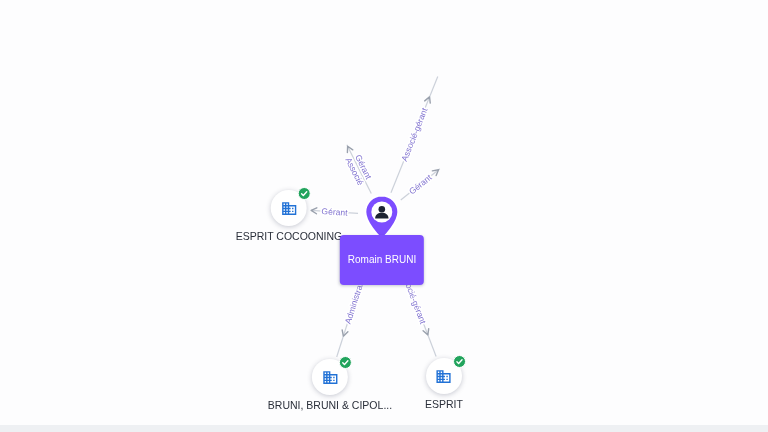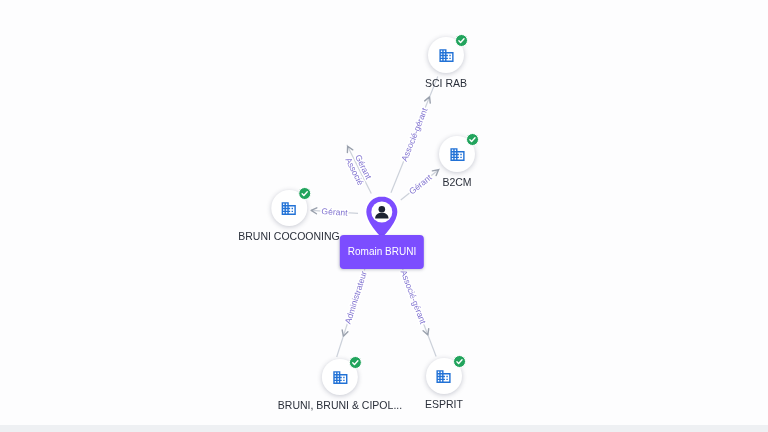--- a/index.html
+++ b/index.html
@@ -39,21 +39,21 @@
   }
   .person-node{
     position:absolute;z-index:3;transform:translateX(-50%);
     display:flex;flex-direction:column;align-items:center;
     cursor:pointer;
   }
   .person-label{
     margin-top:-7px;
     background:var(--person-accent,#7c4dff);
     color:#ffffff;font-size:10px;line-height:1;
-    padding:12px 8px;border-radius:4px;white-space:nowrap;
+    padding:20px 8px;border-radius:4px;white-space:nowrap;
     box-shadow:0 1px 3px rgba(30,40,70,.25);
   }
   .footer-strip{
     position:absolute;left:0;bottom:0;width:100%;height:7px;
     background:var(--footer,#eef0f3);z-index:4;
   }
 </style>
 </head>
 <body>
 
@@ -73,57 +73,33 @@
       <path d="M-3,-3 L2.5,0 L-3,3" fill="none" stroke="#9aa1ad" stroke-width="1.4" stroke-linecap="round" stroke-linejoin="round" transform="translate(313.6454357335908,210.59002811184456) rotate(-176.30861401354872)"></path>
       <text x="0" y="0" text-anchor="middle" dominant-baseline="central" transform="translate(334.50207469103157,211.93561772200204) rotate(3.69138598645128)" class="edge-label">Gérant</text>
       <line x1="374.7057445427581" y1="237.86468537558514" x2="336.68640083580505" y2="357.0407050723803" stroke="#ccd1da" stroke-width="1.2"></line>
       <path d="M-3,-3 L2.5,0 L-3,3" fill="none" stroke="#9aa1ad" stroke-width="1.4" stroke-linecap="round" stroke-linejoin="round" transform="translate(344.1164421509101,333.75038325772414) rotate(107.69363999347172)"></path>
       <text x="0" y="0" text-anchor="middle" dominant-baseline="central" transform="translate(355.69607268928155,297.45269522398274) rotate(-72.30636000652828)" class="edge-label">Administrateur</text>
       <line x1="390.5783995658828" y1="237.41452789795184" x2="436.1364670646074" y2="356.4533494268775" stroke="#ccd1da" stroke-width="1.2"></line>
       <path d="M-3,-3 L2.5,0 L-3,3" fill="none" stroke="#9aa1ad" stroke-width="1.4" stroke-linecap="round" stroke-linejoin="round" transform="translate(426.9756426260841,332.51700170041323) rotate(69.05734945001173)"></path>
       <text x="0" y="0" text-anchor="middle" dominant-baseline="central" transform="translate(413.3574333152451,296.9339386624147) rotate(69.05734945001173)" class="edge-label">Associé-gérant</text>
     </svg>
   <div id="nodes">
-      <div class="company-node" style="left: 446px; top: 63px;">
-        <div class="bubble">
-          <svg width="17" height="17" viewBox="0 0 24 24" fill="#2272d6">
-            <path d="M12 7V3H2v18h20V7H12zM6 19H4v-2h2v2zm0-4H4v-2h2v2zm0-4H4V9h2v2zm0-4H4V5h2v2zm4 12H8v-2h2v2zm0-4H8v-2h2v2zm0-4H8V9h2v2zm0-4H8V5h2v2zm10 12h-8v-2h2v-2h-2v-2h2v-2h-2V9h8v10zm-2-8h-2v2h2v-2zm0 4h-2v2h2v-2z"></path>
-          </svg>
-          <span class="check"><svg width="13" height="13" viewBox="0 0 13 13">
-              <circle cx="6.5" cy="6.5" r="6" fill="#22a45d" stroke="#ffffff" stroke-width="1"></circle>
-              <path d="M3.9 6.7l1.7 1.7 3.4-3.6" stroke="#ffffff" stroke-width="1.4" fill="none" stroke-linecap="round" stroke-linejoin="round"></path>
-            </svg></span>
-        </div>
-        <div class="company-label">SCI RAB</div>
-      </div>
-      <div class="company-node" style="left: 457px; top: 162px;">
-        <div class="bubble">
-          <svg width="17" height="17" viewBox="0 0 24 24" fill="#2272d6">
-            <path d="M12 7V3H2v18h20V7H12zM6 19H4v-2h2v2zm0-4H4v-2h2v2zm0-4H4V9h2v2zm0-4H4V5h2v2zm4 12H8v-2h2v2zm0-4H8v-2h2v2zm0-4H8V9h2v2zm0-4H8V5h2v2zm10 12h-8v-2h2v-2h-2v-2h2v-2h-2V9h8v10zm-2-8h-2v2h2v-2zm0 4h-2v2h2v-2z"></path>
-          </svg>
-          <span class="check"><svg width="13" height="13" viewBox="0 0 13 13">
-              <circle cx="6.5" cy="6.5" r="6" fill="#22a45d" stroke="#ffffff" stroke-width="1"></circle>
-              <path d="M3.9 6.7l1.7 1.7 3.4-3.6" stroke="#ffffff" stroke-width="1.4" fill="none" stroke-linecap="round" stroke-linejoin="round"></path>
-            </svg></span>
-        </div>
-        <div class="company-label">B2CM</div>
-      </div>
       <div class="company-node" style="left: 289px; top: 216px;">
         <div class="bubble">
           <svg width="17" height="17" viewBox="0 0 24 24" fill="#2272d6">
             <path d="M12 7V3H2v18h20V7H12zM6 19H4v-2h2v2zm0-4H4v-2h2v2zm0-4H4V9h2v2zm0-4H4V5h2v2zm4 12H8v-2h2v2zm0-4H8v-2h2v2zm0-4H8V9h2v2zm0-4H8V5h2v2zm10 12h-8v-2h2v-2h-2v-2h2v-2h-2V9h8v10zm-2-8h-2v2h2v-2zm0 4h-2v2h2v-2z"></path>
           </svg>
           <span class="check"><svg width="13" height="13" viewBox="0 0 13 13">
               <circle cx="6.5" cy="6.5" r="6" fill="#22a45d" stroke="#ffffff" stroke-width="1"></circle>
               <path d="M3.9 6.7l1.7 1.7 3.4-3.6" stroke="#ffffff" stroke-width="1.4" fill="none" stroke-linecap="round" stroke-linejoin="round"></path>
             </svg></span>
         </div>
-        <div class="company-label">BRUNI COCOONING</div>
+        <div class="company-label">ESPRIT COCOONING</div>
       </div>
-      <div class="company-node" style="left: 340px; top: 385px; justify-content: flex-end;">
+      <div class="company-node" style="left: 330px; top: 385px; justify-content: flex-end;">
         <div class="bubble">
           <svg width="17" height="17" viewBox="0 0 24 24" fill="#2272d6">
             <path d="M12 7V3H2v18h20V7H12zM6 19H4v-2h2v2zm0-4H4v-2h2v2zm0-4H4V9h2v2zm0-4H4V5h2v2zm4 12H8v-2h2v2zm0-4H8v-2h2v2zm0-4H8V9h2v2zm0-4H8V5h2v2zm10 12h-8v-2h2v-2h-2v-2h2v-2h-2V9h8v10zm-2-8h-2v2h2v-2zm0 4h-2v2h2v-2z"></path>
           </svg>
           <span class="check"><svg width="13" height="13" viewBox="0 0 13 13">
               <circle cx="6.5" cy="6.5" r="6" fill="#22a45d" stroke="#ffffff" stroke-width="1"></circle>
               <path d="M3.9 6.7l1.7 1.7 3.4-3.6" stroke="#ffffff" stroke-width="1.4" fill="none" stroke-linecap="round" stroke-linejoin="round"></path>
             </svg></span>
         </div>
         <div class="company-label">BRUNI, BRUNI &amp; CIPOL...</div>

